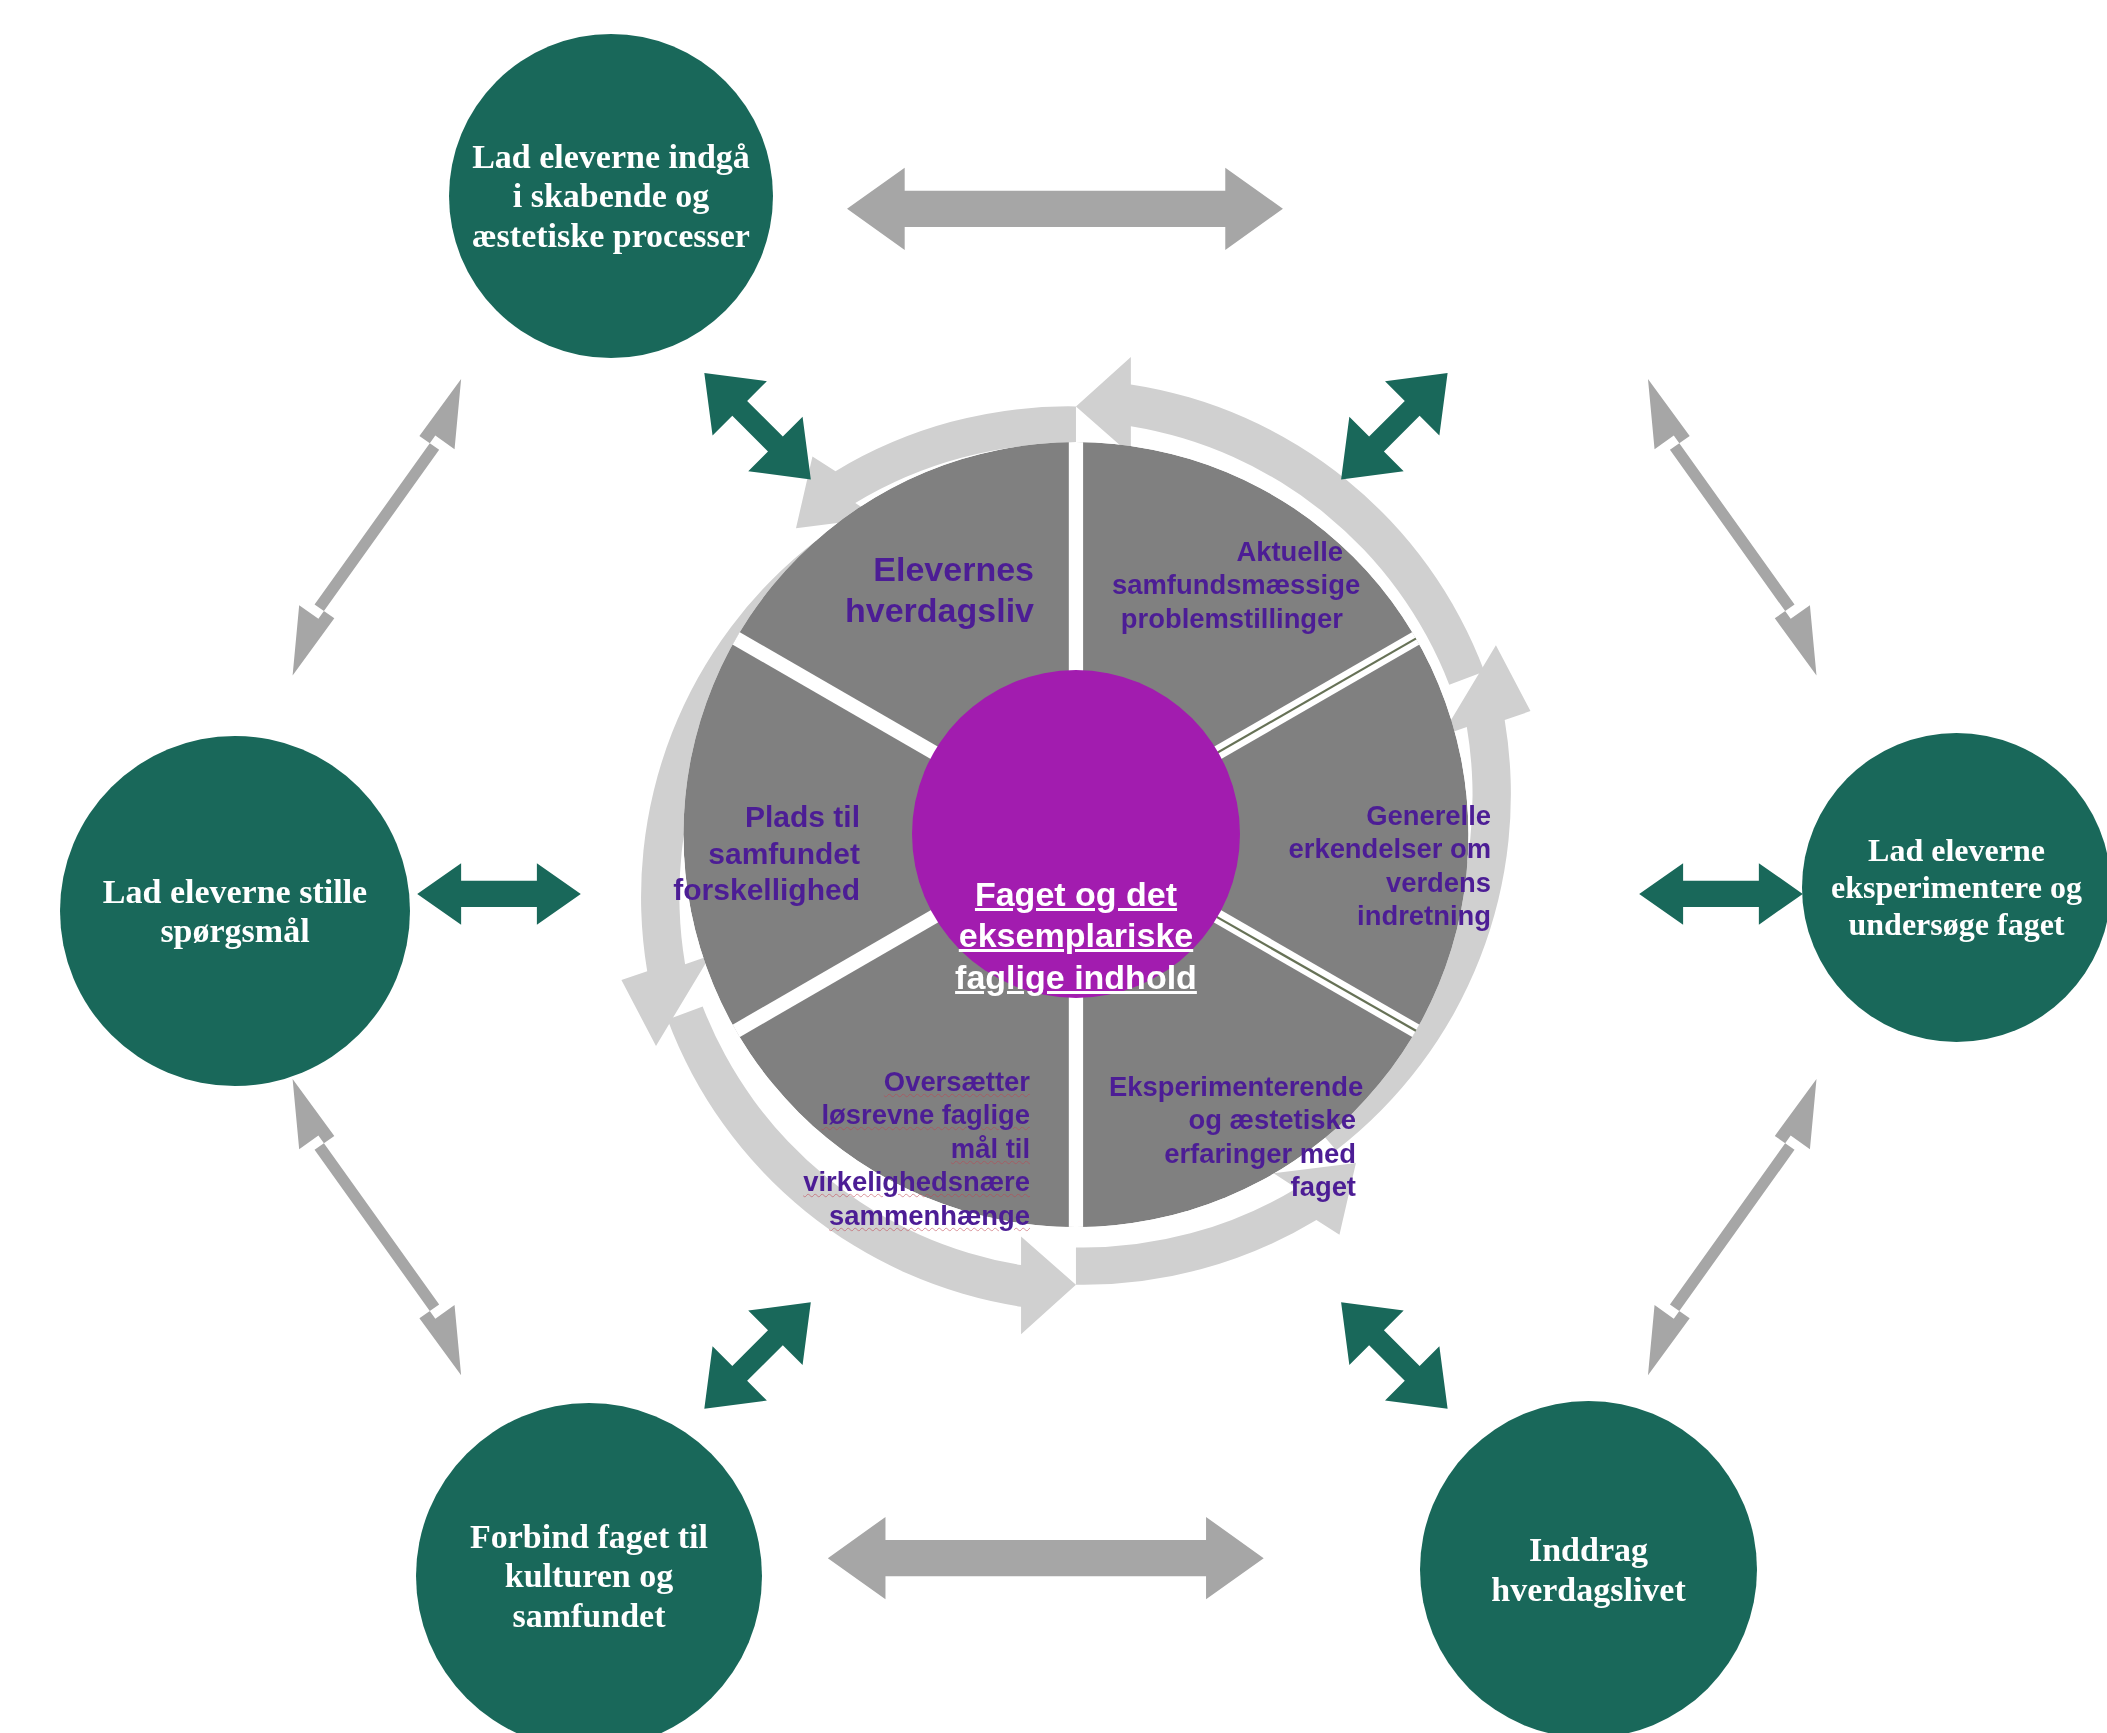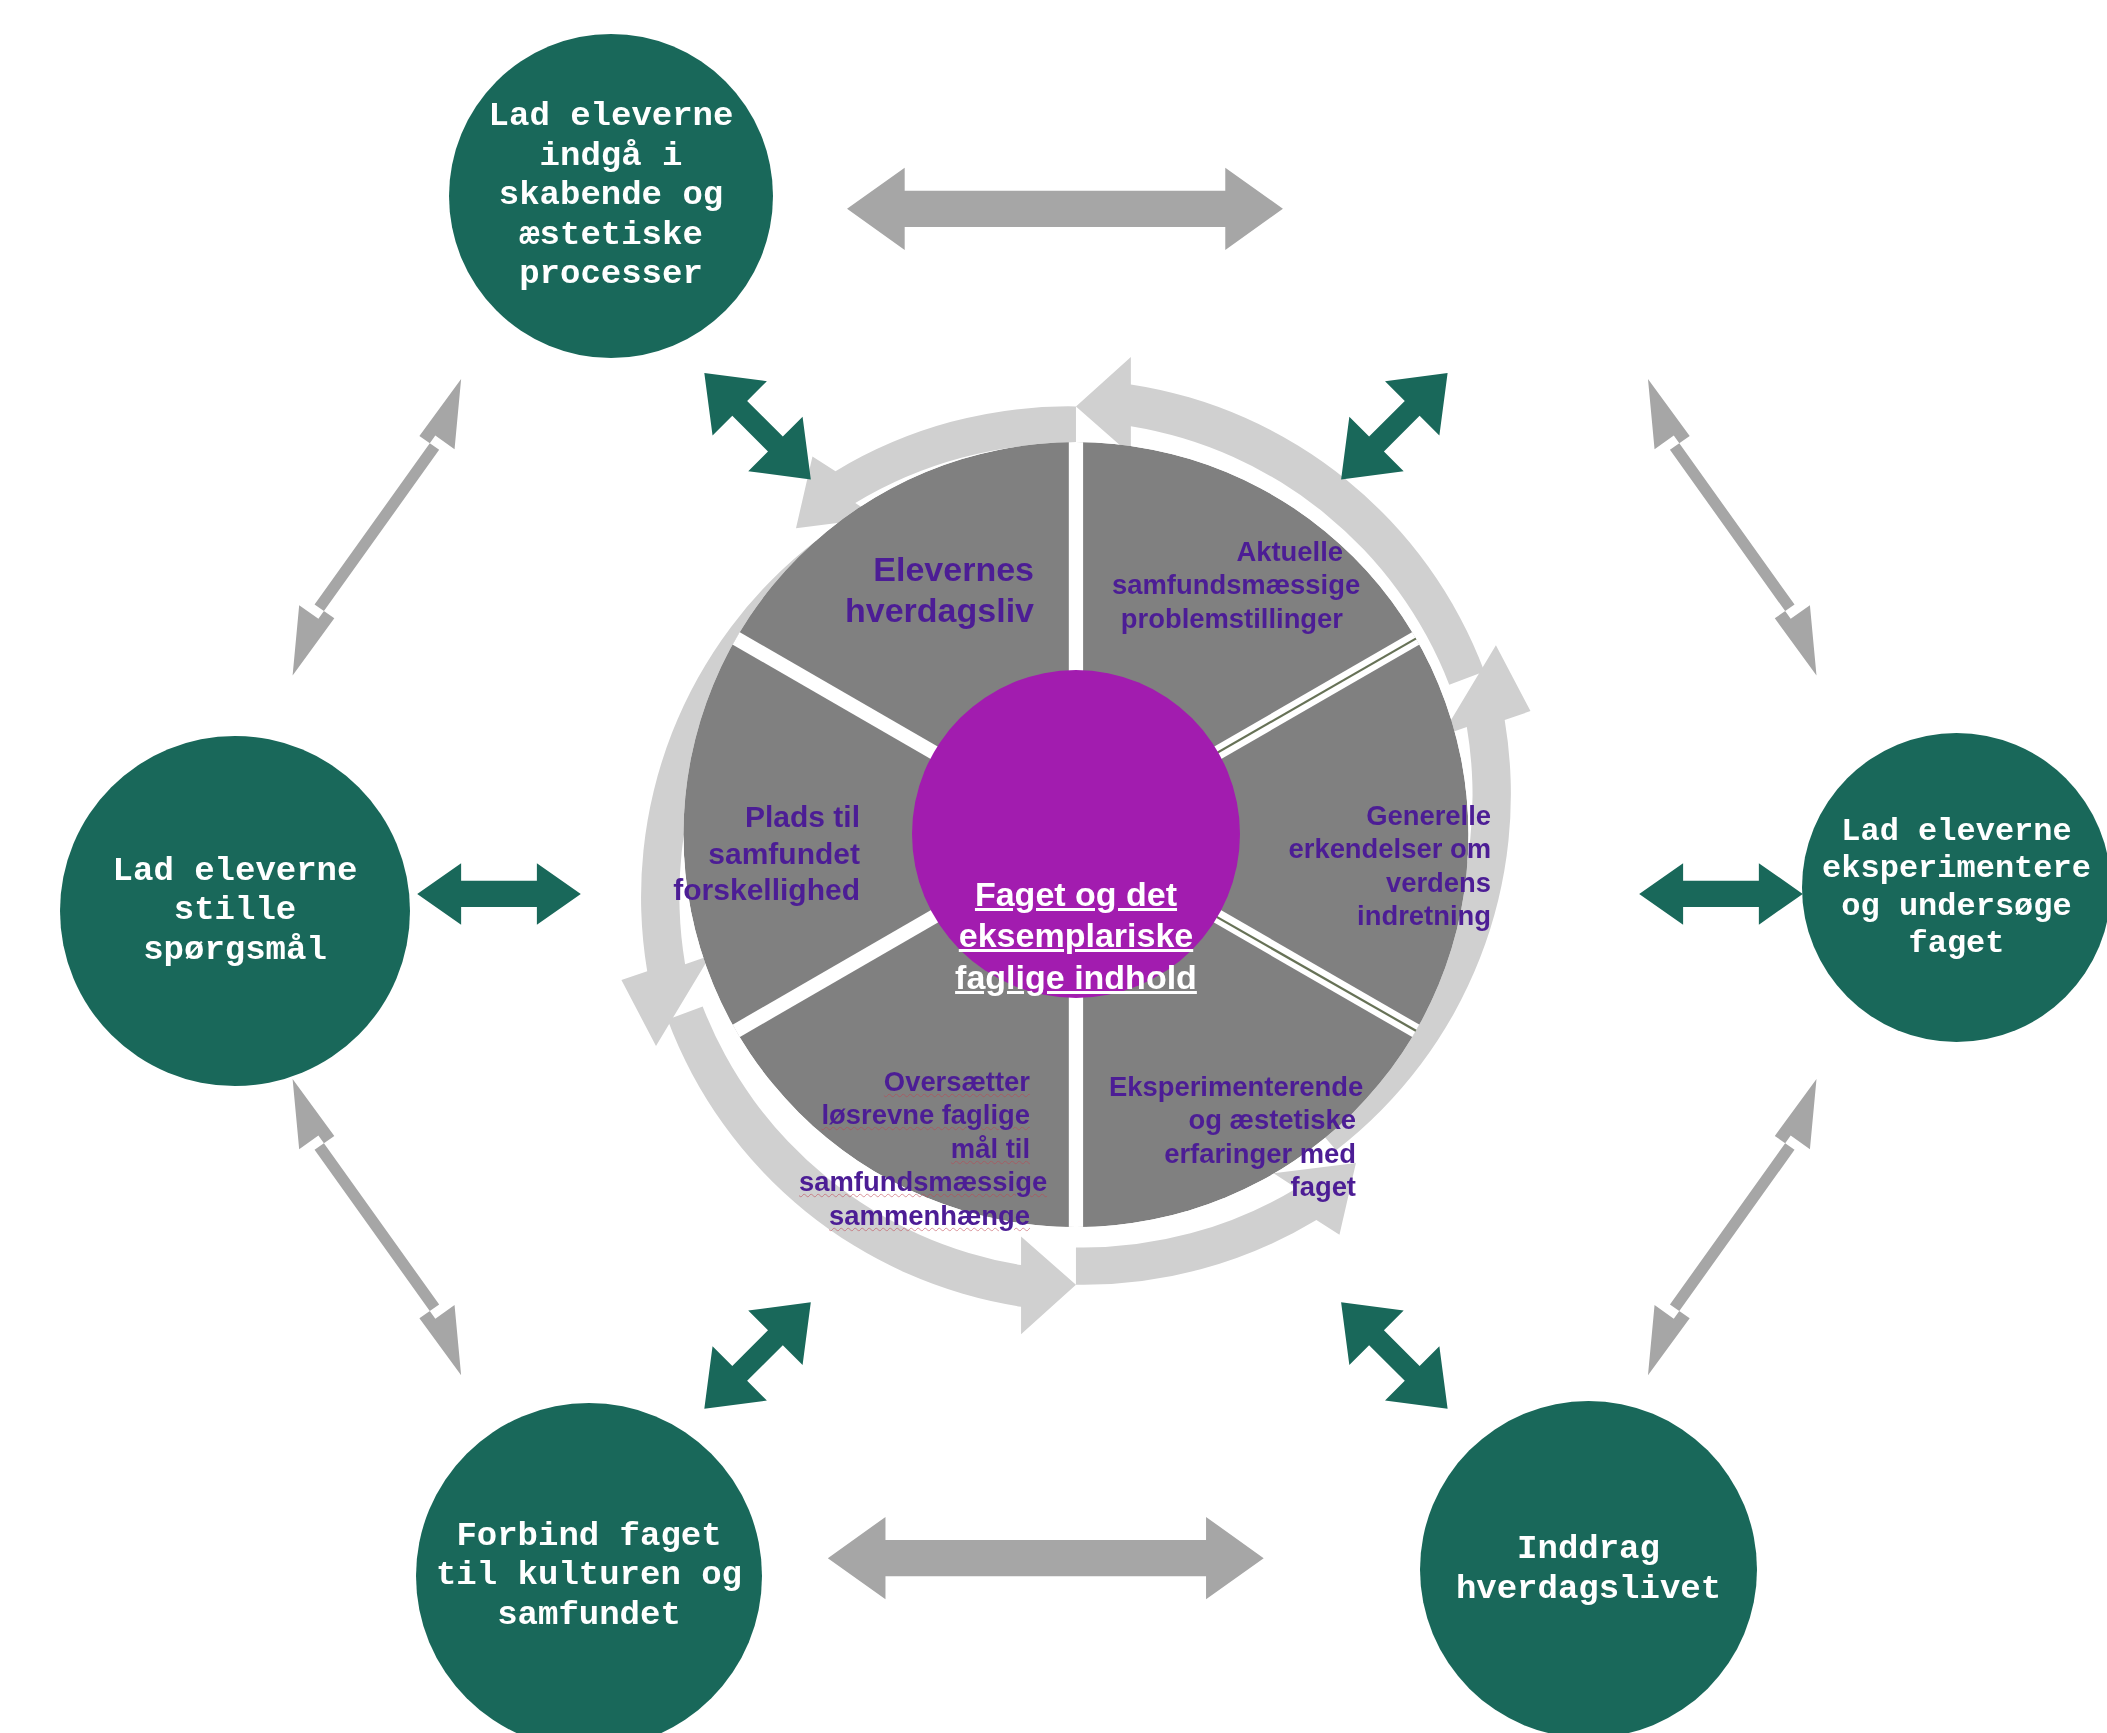--- a/index.html
+++ b/index.html
@@ -11,21 +11,21 @@
   #stage{position:absolute;left:0;top:0;width:2108px;height:1734px;}
   svg.layer{position:absolute;left:0;top:0;width:2108px;height:1734px;}
 
   
   .outer-circle{
     position:absolute;border-radius:50%;
     background:#19685A;
     display:flex;align-items:center;justify-content:center;
     text-align:center;
     color:#ffffff;
-    font-family:Liberation Mono, monospace;
+    font-family:Liberation Serif, serif;
     font-weight:bold;
     line-height:1.16;
     box-sizing:border-box;
   }
   .outer-circle .lbl{display:block;padding:0 14.3px;}
 
   
   .center-circle{
     position:absolute;border-radius:50%;
     background:#a21caf;
@@ -177,21 +177,21 @@
   </svg>
 
   <div class="seg-label" style="left:803px;top:549px;width:231px;font-size:34px;">Elevernes hverdagsliv</div>
 
   <div class="seg-label" style="left:1112px;top:535px;width:231px;font-size:27.4px;">Aktuelle samfundsmæssige problemstillinger</div>
 
   <div class="seg-label" style="left:1109px;top:1070px;width:247px;font-size:27.4px;">Eksperimenterende og æstetiske erfaringer med faget</div>
 
   <div class="seg-label" style="left:1260px;top:799px;width:231px;font-size:27.4px;">Generelle erkendelser om verdens indretning</div>
 
-  <div class="seg-label spell" style="left:799px;top:1065px;width:231px;font-size:27.4px;">Oversætter løsrevne faglige mål til samfundsmæssige sammenhænge</div>
+  <div class="seg-label spell" style="left:799px;top:1065px;width:231px;font-size:27.4px;">Oversætter løsrevne faglige mål til virkelighedsnære sammenhænge</div>
 
   <div class="seg-label" style="left:651px;top:799px;width:209px;font-size:30px;">Plads til samfundet forskellighed</div>
 
   <div class="center-circle" style="left:912px;top:670px;width:328px;height:328px;font-size:34px;">
     <span class="lbl" style="padding:0 22px;">Faget og det eksemplariske faglige indhold</span>
   </div>
 
   <div class="outer-circle" style="left:449px;top:34px;width:324px;height:324px;font-size:34px;">
     <span class="lbl">Lad eleverne indgå i skabende og æstetiske processer</span>
   </div>

